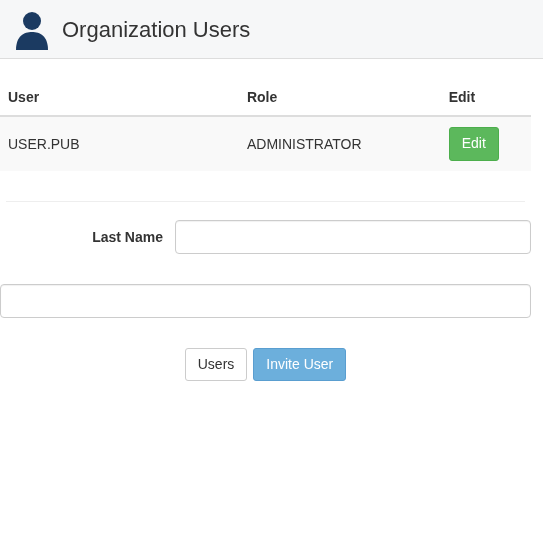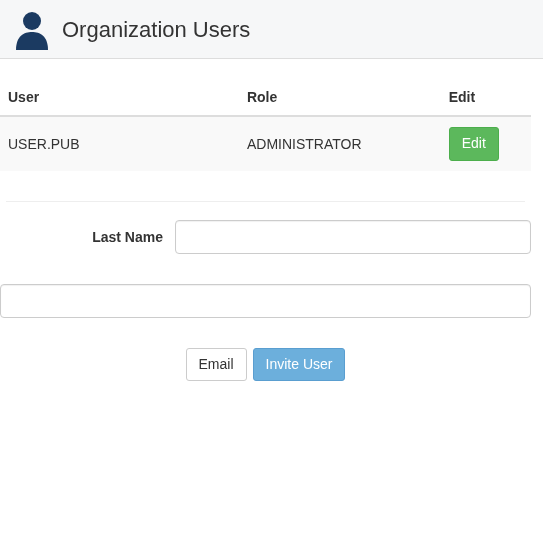--- a/index.html
+++ b/index.html
@@ -159,17 +159,17 @@
   <div class="form-row">
     <div class="form-label">Last Name</div>
     <input type="text" class="form-input" value="" style="">
   </div>
 
   <div class="form-row">
     <input type="text" class="form-input" value="" style="">
   </div>
 
   <div class="button-row">
-    <button class="btn btn-default">Email</button>
+    <button class="btn btn-default">Users</button>
     <button class="btn btn-primary">Invite User</button>
   </div>
 
 </div>
 
 </body></html>

